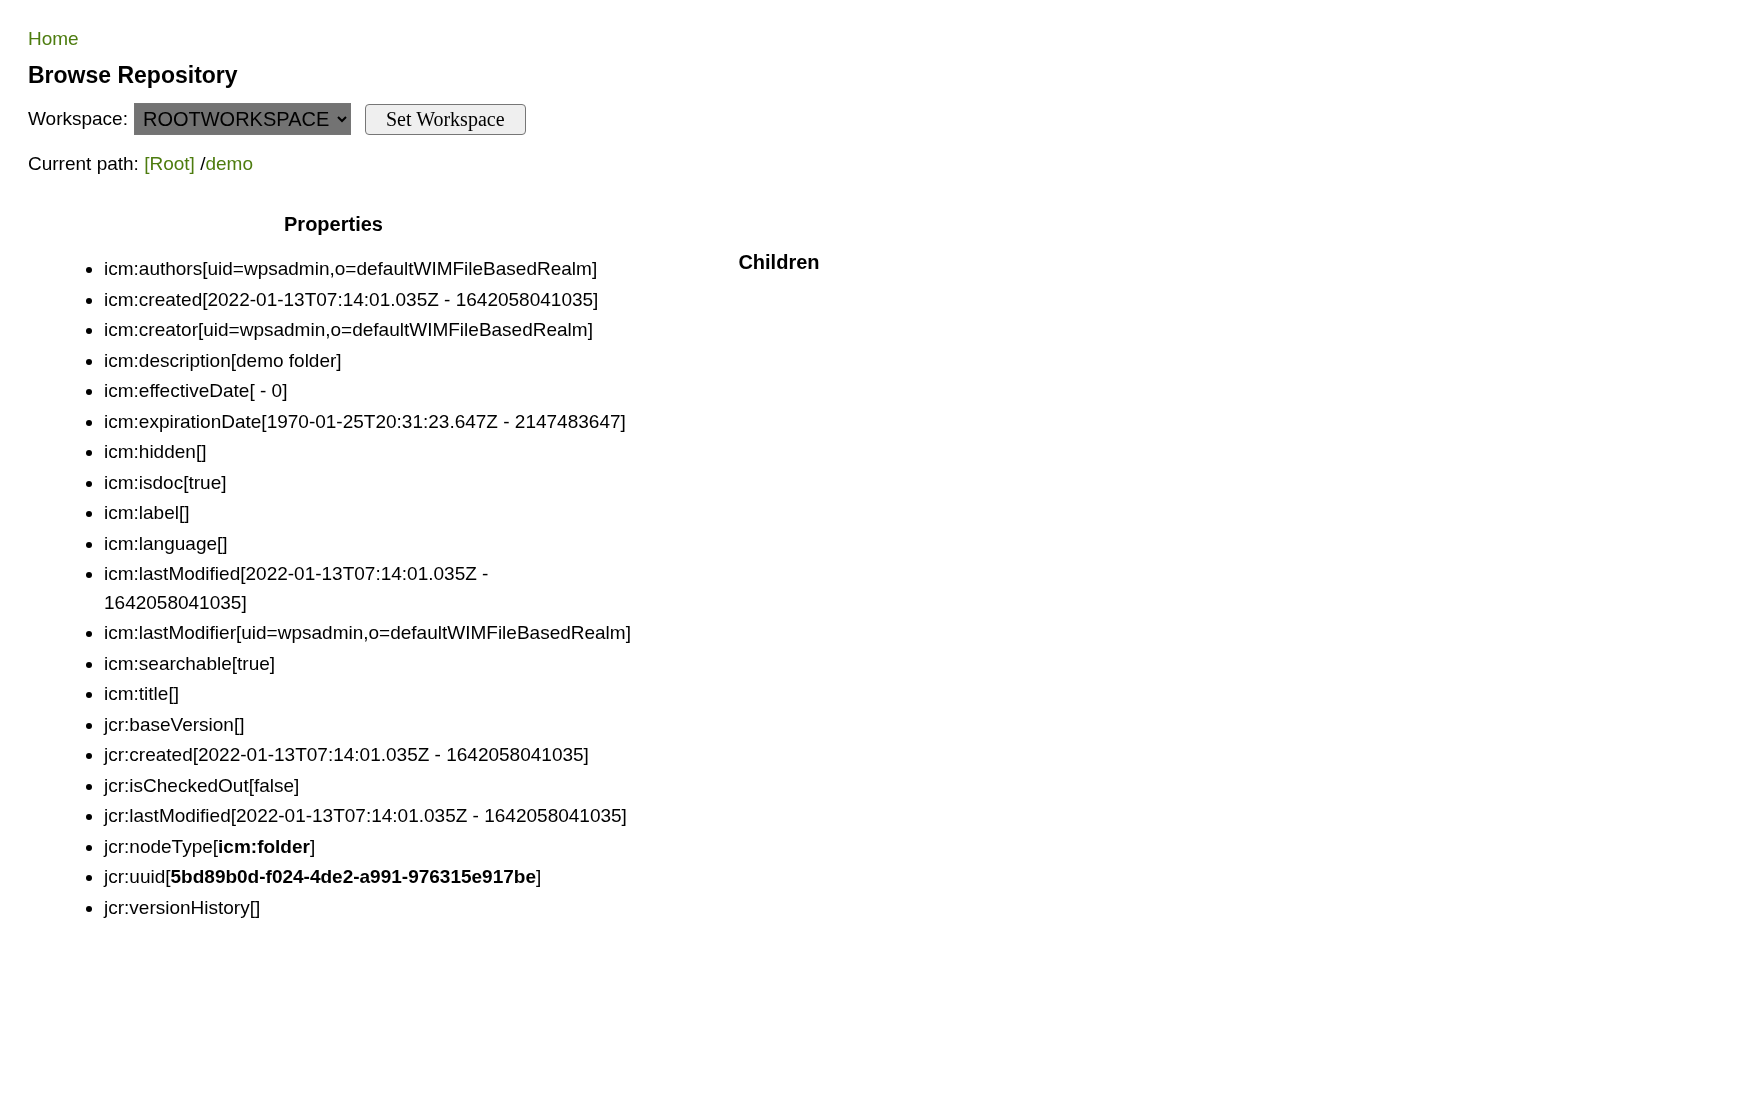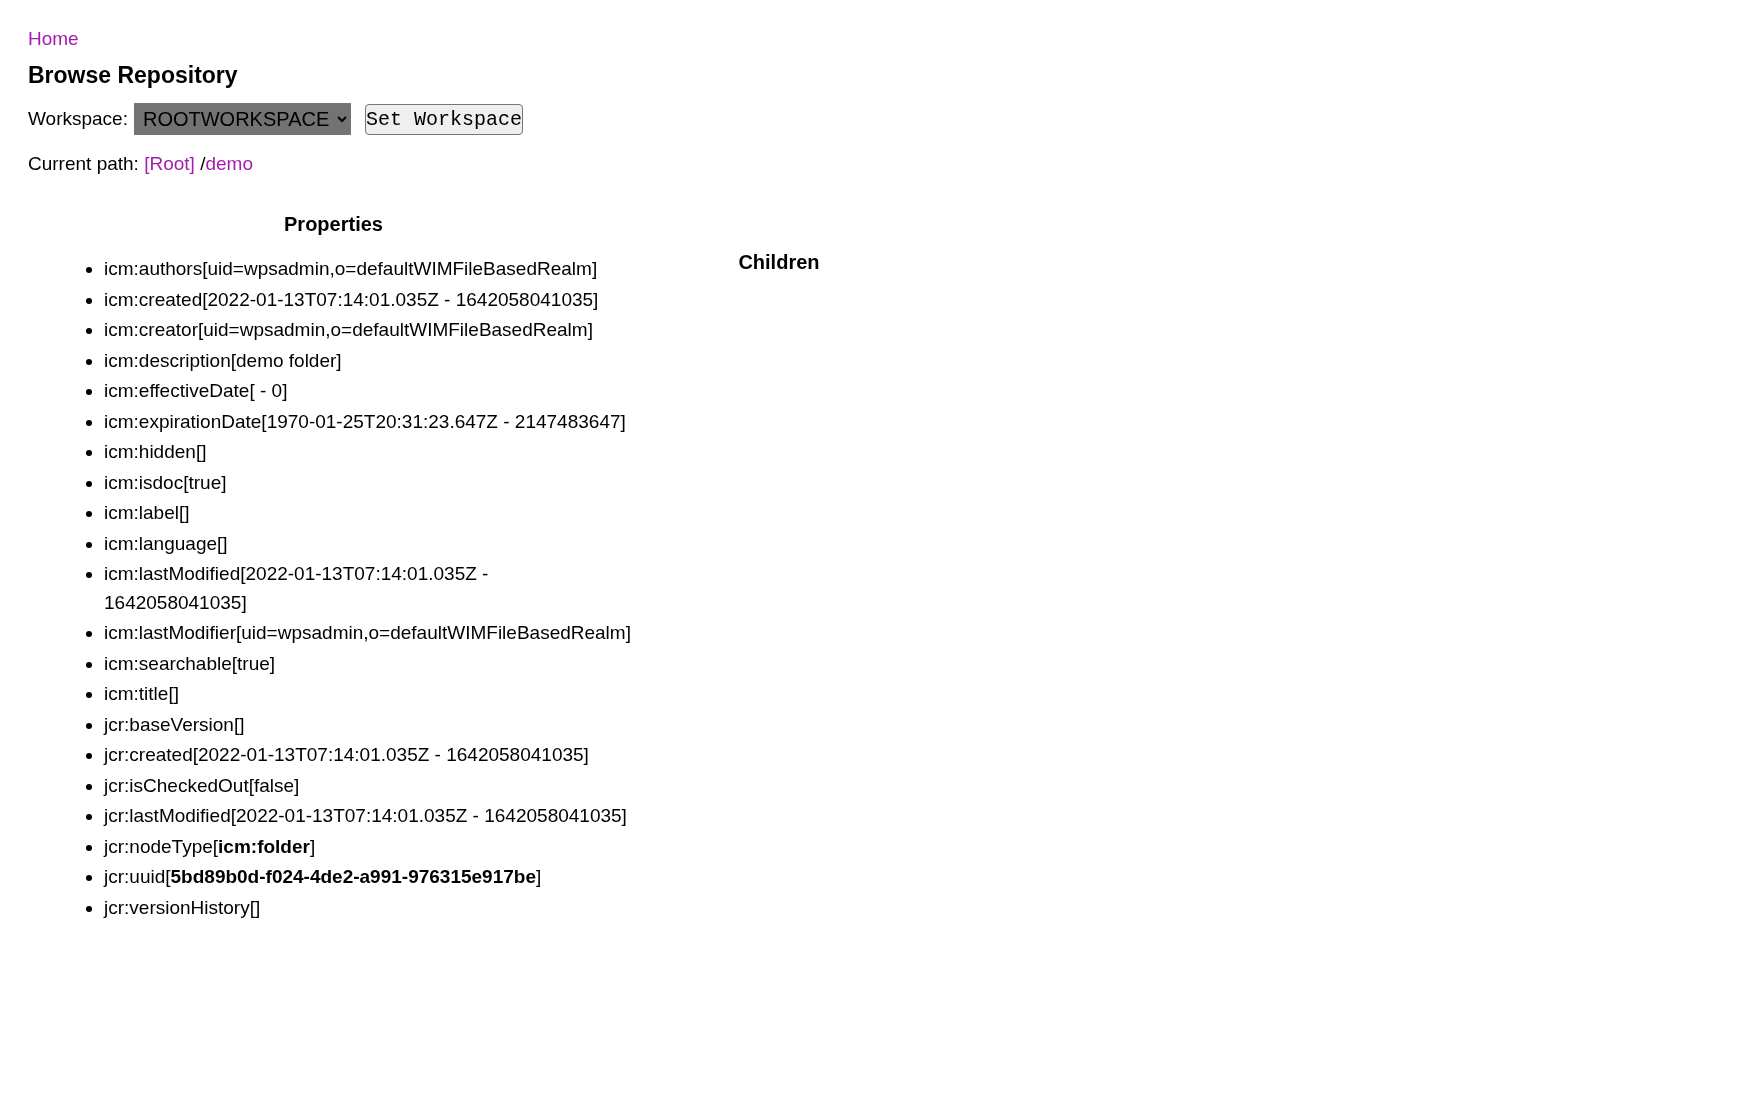--- a/index.html
+++ b/index.html
@@ -4,21 +4,21 @@
   <style>
     body {
       font-family: Arial, Helvetica, sans-serif;
       font-size: 19px;
       margin: 0;
       padding: 28px;
       color: #000;
       background: #fff;
     }
     a {
-      color: #a21caf;
+      color: #4d7c0f;
       text-decoration: none;
     }
     h2 {
       font-size: 23px;
       font-weight: bold;
       margin: 12px 0 14px 0;
     }
     .row {
       margin-top: 2px;
       display: flex;
@@ -28,26 +28,26 @@
     .label { white-space: nowrap; }
     select.workspace {
       font-size: 20px;
       padding: 3px 4px;
       border: 1px solid #767676;
       background: #737373;
       font-family: inherit;
     }
     button.set-ws {
       font-size: 20px;
-      padding: 3px 0;
+      padding: 3px 20px;
       margin-left: 8px;
       border: 1px solid #767676;
       border-radius: 4px;
       background: #efefef;
-      font-family: Liberation Mono, monospace;
+      font-family: Liberation Serif, serif;
       cursor: pointer;
     }
     .path-row { margin-top: 18px; }
     .sections {
       margin-top: 38px;
       display: flex;
       align-items: flex-start;
     }
     .col-props { flex: 0 0 600px; }
     .col-children { flex: 0 0 280px; margin-top: 38px; }

